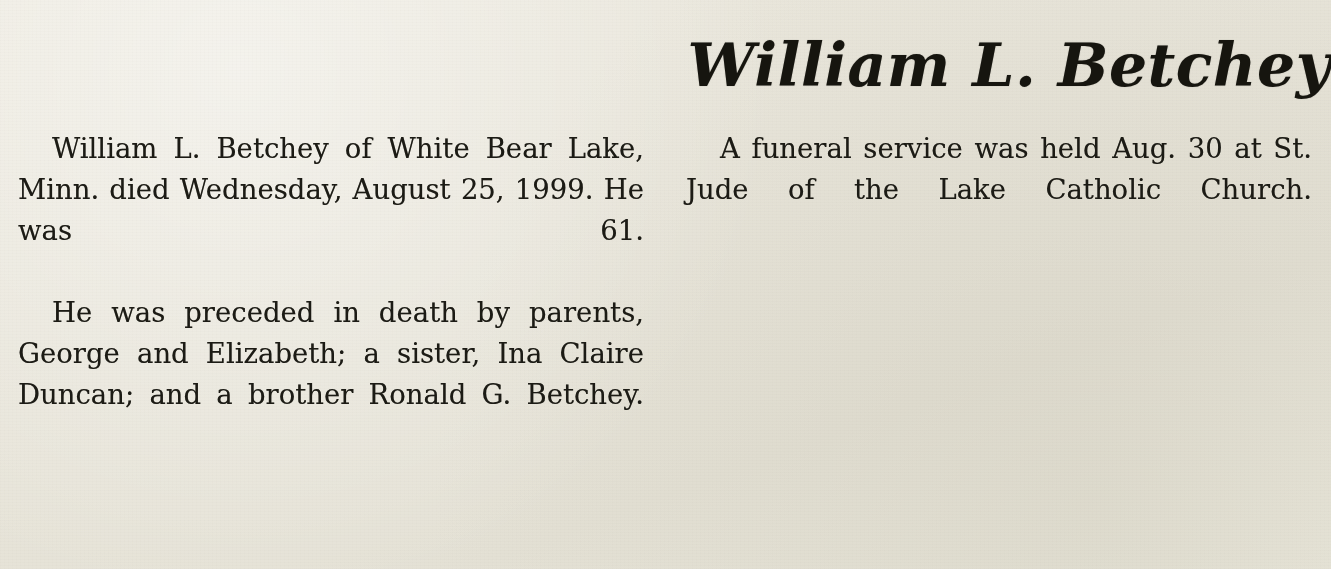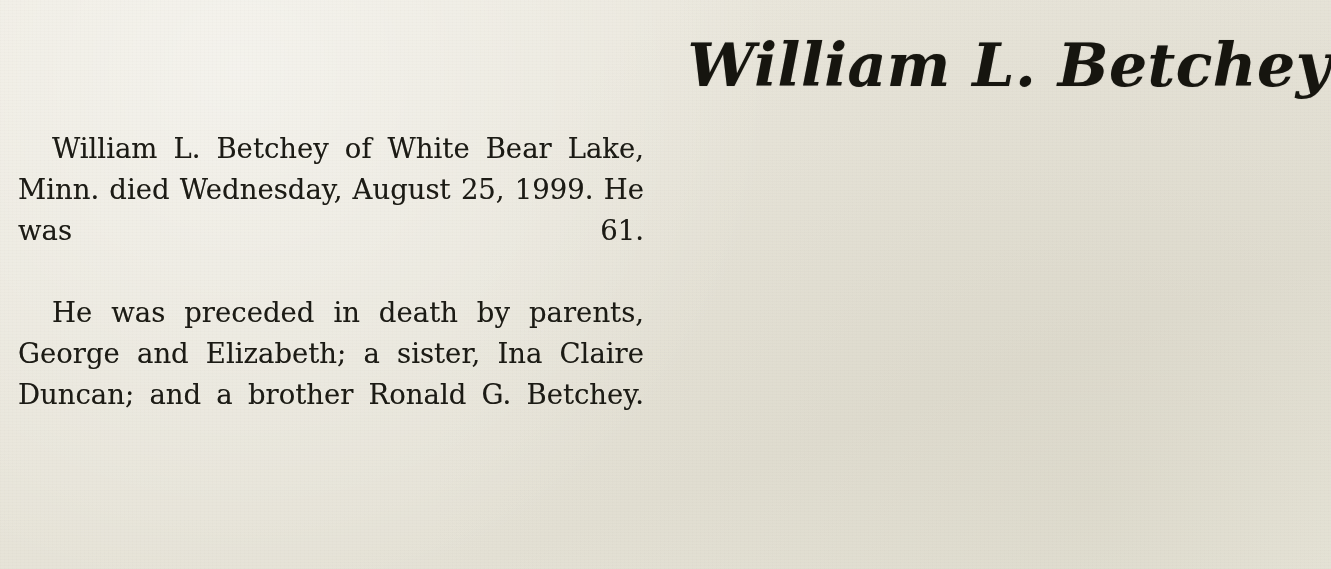--- a/index.html
+++ b/index.html
@@ -98,16 +98,17 @@
   <div class="headline">William L. Betchey</div>
 
   <div class="columns">
 
     <div class="column">
       <p class="para"><span class="indent"></span><span>William L. Betchey of White Bear Lake, Minn. died Wednesday, August 25, 1999. He was 61.</span></p>
       <p class="para"><span class="indent"></span><span>He was preceded in death by parents, George and Elizabeth; a sister, Ina Claire Duncan; and a brother Ronald G. Betchey.</span></p>
     </div>
 
     <div class="column">
+      <p class="para"><span class="indent"></span><span>A funeral service was held Aug. 30 at St. Jude of the Lake Catholic Church.</span></p>
     </div>
 
   </div>
 </div>
 
 </body></html>

